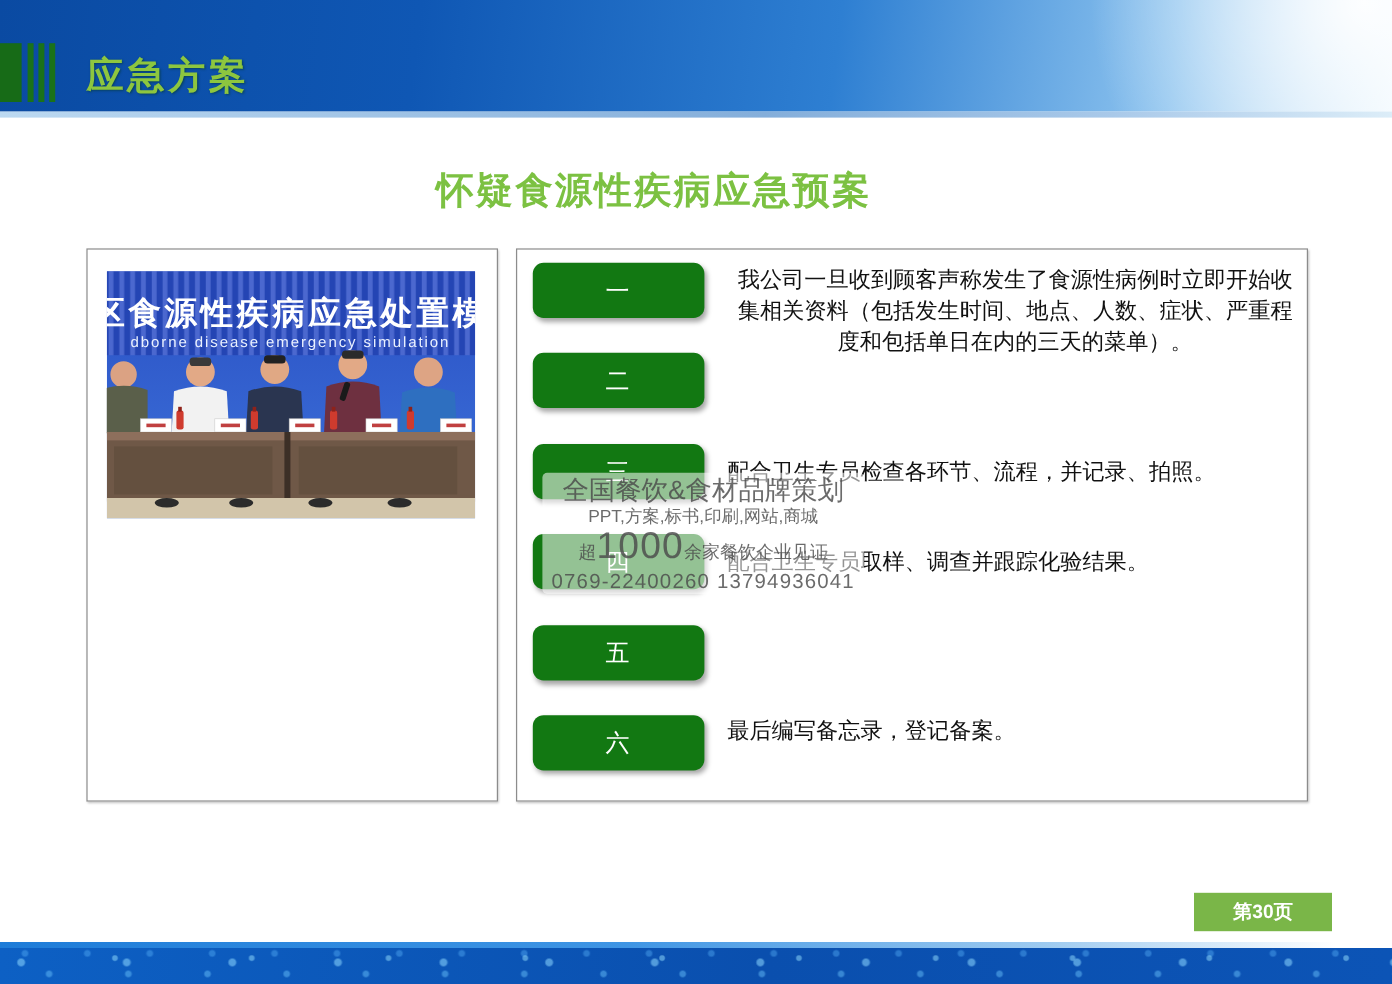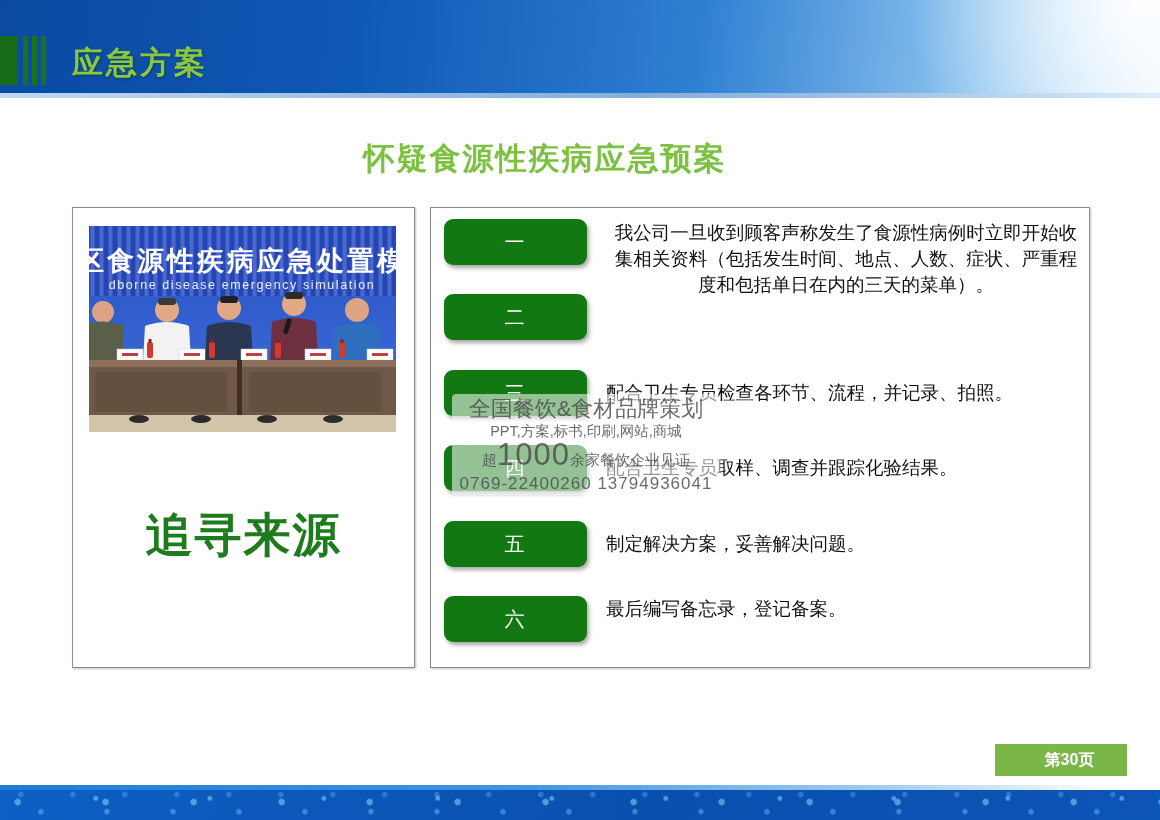--- a/index.html
+++ b/index.html
@@ -88,21 +88,21 @@
   .wm-l1{font-size:22px;line-height:27px;}
   .wm-l2{font-size:14.5px;line-height:19px;}
   .wm-l3{font-size:15px;line-height:28px;}
   .wm-l3 .wm-big{font-size:31px;font-weight:300;letter-spacing:1px;}
   .wm-l4{font-size:17px;line-height:20px;letter-spacing:1px;}
 
   
   .page-badge{
     position:absolute;left:995px;top:744px;width:115px;height:32px;
     background:#7ab648;color:#ffffff;font-size:16px;font-weight:bold;
-    display:flex;align-items:center;justify-content:center;padding-left:17px;
+    display:flex;align-items:center;justify-content:center;
   }
   .bottom-sep{
     position:absolute;left:0;top:785px;width:1160px;height:5px;
     background:linear-gradient(90deg,#1e7cd8 0%,#3f95e4 45%,#9dcaf0 75%,#ffffff 96%);
   }
   .bottom-bar{
     position:absolute;left:0;top:790px;width:1160px;height:30px;
     background-image:
       radial-gradient(circle at 20% 40%, rgba(140,215,255,0.55) 2.5px, transparent 4px),
       radial-gradient(circle at 62% 72%, rgba(110,200,255,0.45) 2px, transparent 3.5px),
@@ -197,37 +197,35 @@
 
         <g>
           <rect x="0" y="189" width="307" height="17" fill="#d2c5aa"></rect>
           <ellipse cx="50" cy="193" rx="10" ry="4" fill="#2b2b2b"></ellipse>
           <ellipse cx="112" cy="193" rx="10" ry="4" fill="#2b2b2b"></ellipse>
           <ellipse cx="178" cy="193" rx="10" ry="4" fill="#2b2b2b"></ellipse>
           <ellipse cx="244" cy="193" rx="10" ry="4" fill="#2b2b2b"></ellipse>
         </g>
       </svg>
     </div>
-    <div class="left-caption">追寻来源</div>
   </div>
 
   <div class="panel right-panel">
     <div class="step-btn b1">一</div>
     <div class="step-text t1">我公司一旦收到顾客声称发生了食源性病例时立即开始收集相关资料（包括发生时间、地点、人数、症状、严重程度和包括单日在内的三天的菜单）。</div>
 
     <div class="step-btn b2">二</div>
 
     <div class="step-btn b3">三</div>
     <div class="step-text t3">配合卫生专员检查各环节、流程，并记录、拍照。</div>
 
     <div class="step-btn b4">四</div>
     <div class="step-text t4">配合卫生专员取样、调查并跟踪化验结果。</div>
 
     <div class="step-btn b5">五</div>
-    <div class="step-text t5">制定解决方案，妥善解决问题。</div>
 
     <div class="step-btn b6">六</div>
     <div class="step-text t6">最后编写备忘录，登记备案。</div>
   </div>
 
   <div class="watermark">
     <div class="wm-l1">全国餐饮&amp;食材品牌策划</div>
     <div class="wm-l2">PPT,方案,标书,印刷,网站,商城</div>
     <div class="wm-l3"><span>超</span><span class="wm-big">1000</span><span>余家餐饮企业见证</span></div>
     <div class="wm-l4">0769-22400260  13794936041</div>

